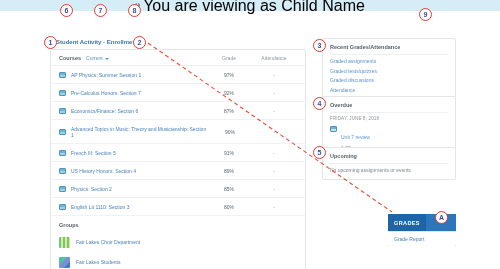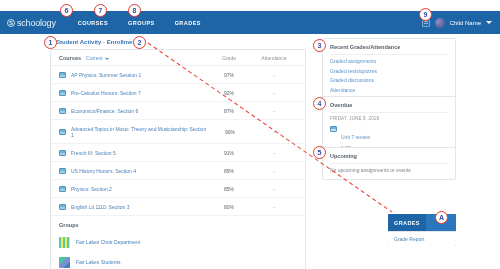--- a/index.html
+++ b/index.html
@@ -163,38 +163,25 @@
   .marker.letter { color: #3b4a9e; }
 
   
   .guide-line { position: absolute; inset: 0; z-index: 30; pointer-events: none; }
 </style>
 </head>
 <body>
 
 <div id="page">
 
-
-  <div class="navbar">
-    <div class="brand">
-      <span class="brand-mark">S</span>
-      <span class="brand-text">schoology</span>
-    </div>
-    <div class="nav-items">
-      <span class="nav-item">COURSES</span>
-      <span class="nav-item">GROUPS</span>
-      <span class="nav-item">GRADES</span>
-    </div>
-    <div class="nav-right">
-      <span class="cal-icon"></span>
-      <span class="avatar"></span>
-      <span class="user-name">Child Name</span>
-      <span class="chev-down"></span>
-    </div>
+  <div class="impersonate-bar">
+    <span class="globe-icon"></span>
+    <span>You are viewing as Child Name</span>
   </div>
+
 
   <div class="page-body">
 
     <div class="content-title">Student Activity - Enrollments</div>
 
     <div class="left-card">
       <div class="courses-head">
         <span class="courses-label">Courses</span>
         <span class="courses-filter"><span>Current</span><i class="filter-caret"></i></span>
         <span class="col-grade">Grade</span>

